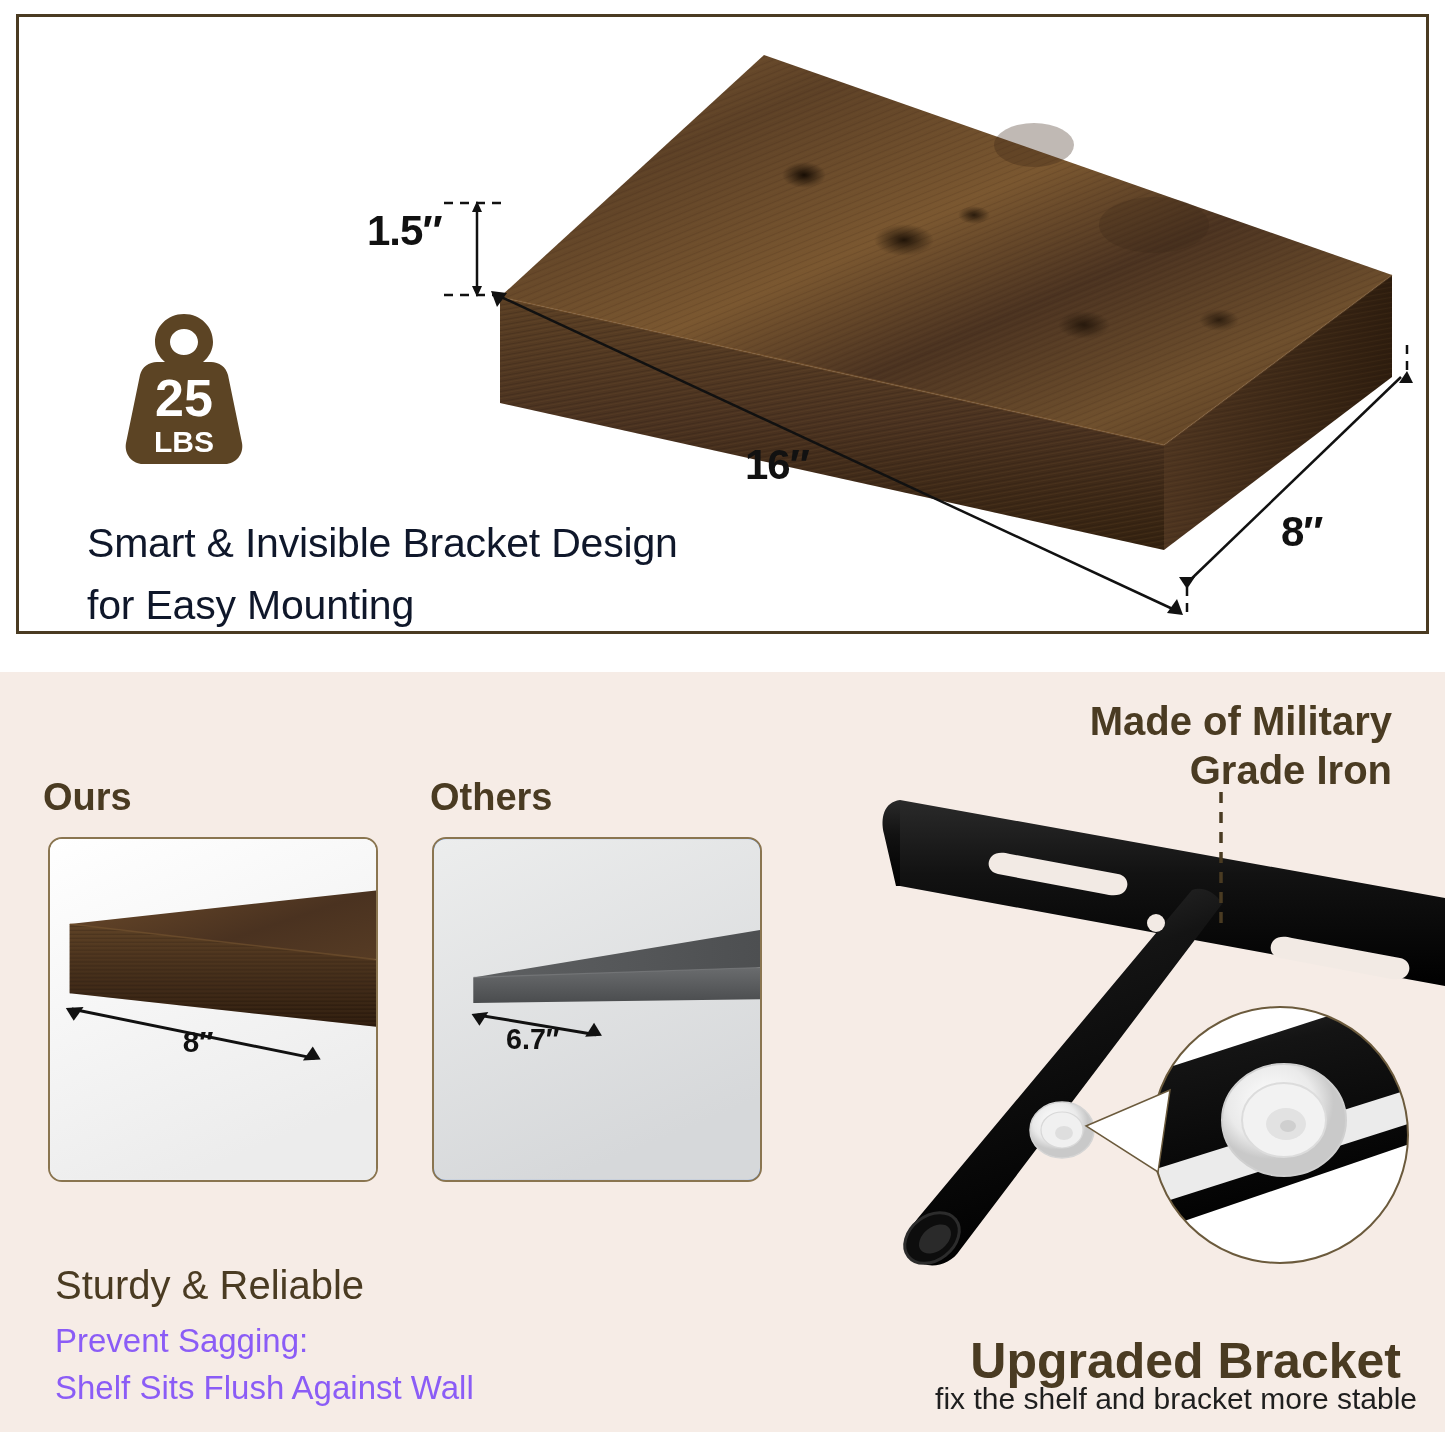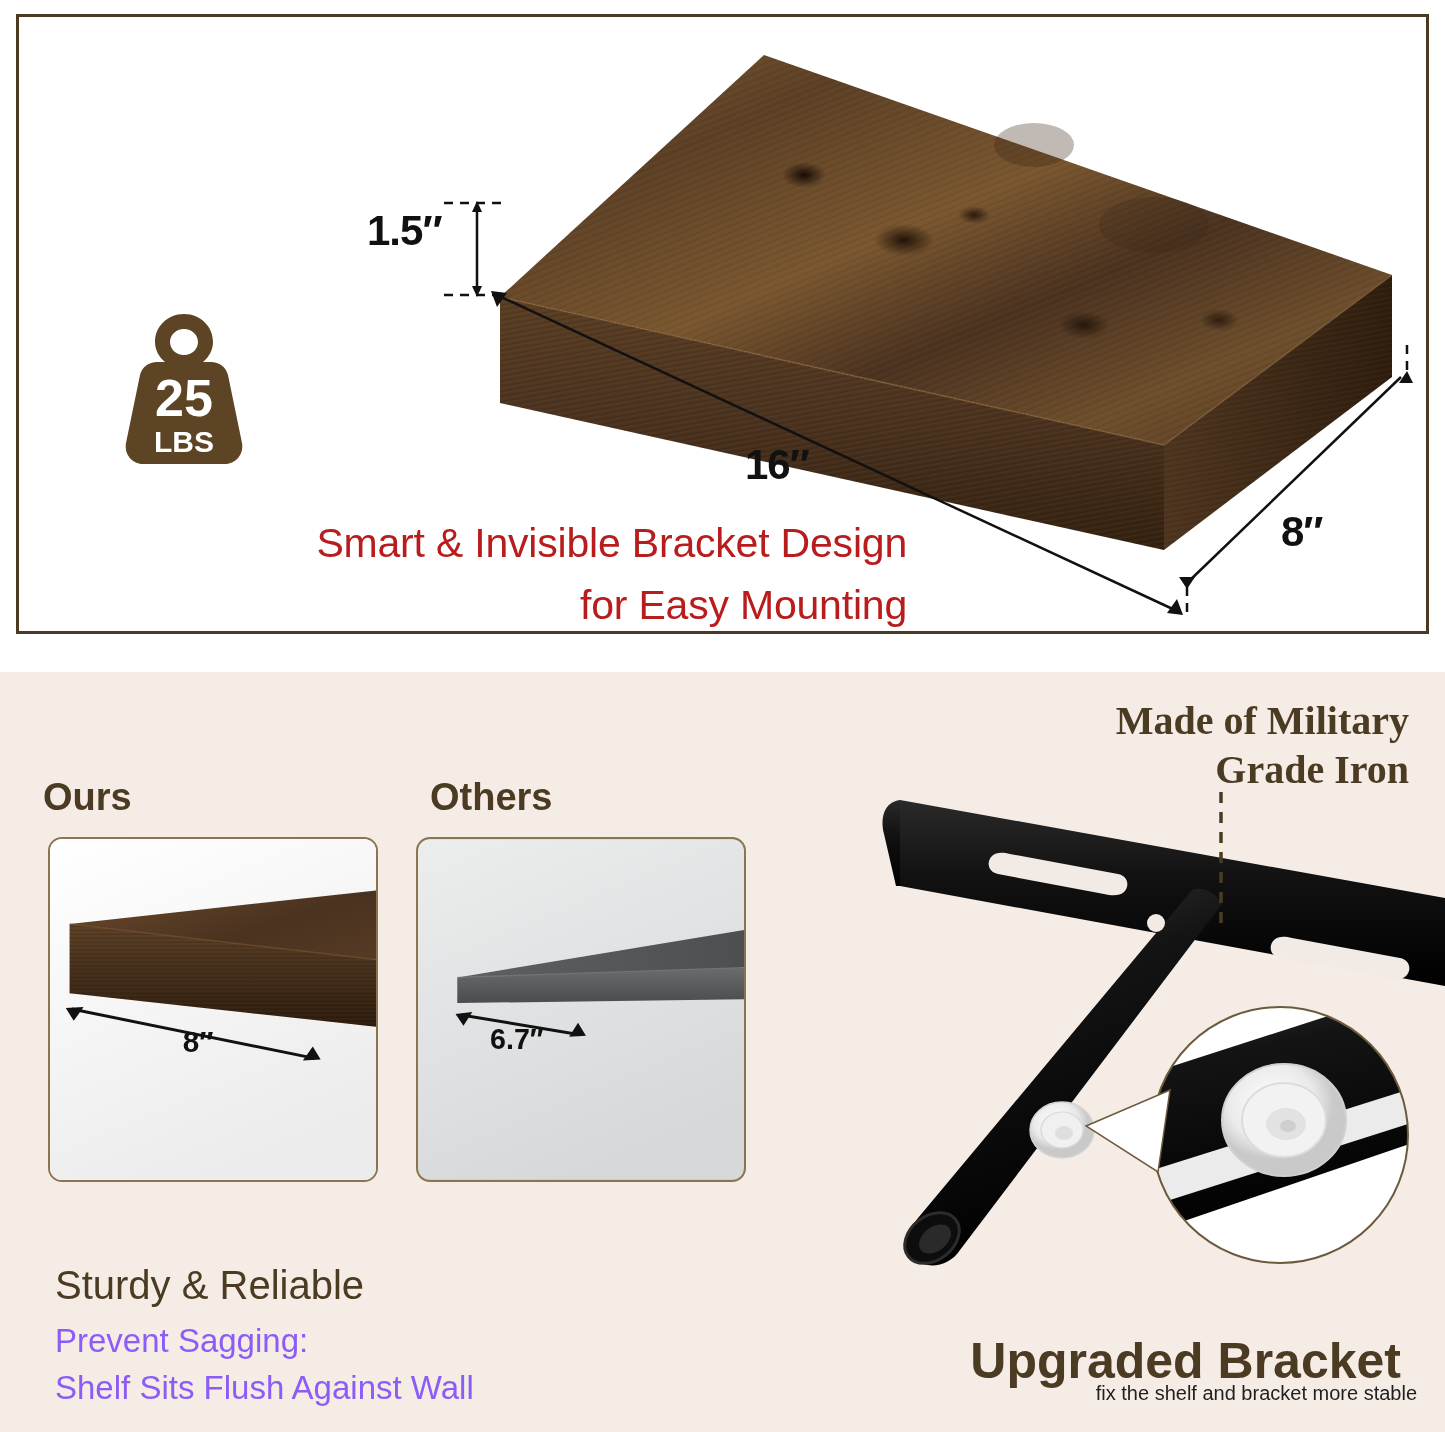--- a/index.html
+++ b/index.html
@@ -9,21 +9,21 @@
 
   
   .top-panel{position:absolute;left:16px;top:14px;width:1413px;height:620px;
              background:#ffffff;border:3px solid #4a3b22;box-sizing:border-box;}
 
   
   .weight-icon{position:absolute;left:105px;top:295px;width:120px;height:160px;}
   .weight-icon svg{display:block;width:120px;height:160px;}
 
   .headline{position:absolute;left:68px;top:495px;width:820px;
-            font-size:41px;line-height:1.52;color:#b91c1c;letter-spacing:-0.2px;text-align:right;}
+            font-size:41px;line-height:1.52;color:#0f172a;letter-spacing:-0.2px;}
 
   
   .shelf3d{position:absolute;left:455px;top:8px;width:960px;height:600px;}
   .shelf3d svg{display:block;width:960px;height:600px;}
 
   .dim{position:absolute;font-weight:bold;color:#111;text-align:center;}
   .dim-15{left:348px;top:190px;font-size:42px;letter-spacing:-1px;}
   .dim-16{left:726px;top:424px;font-size:42px;letter-spacing:-1px;}
   .dim-8{left:1262px;top:491px;font-size:42px;letter-spacing:-1px;}
 
@@ -33,35 +33,35 @@
   
   .bottom-panel{position:absolute;left:0;top:672px;width:1445px;height:760px;background:#f6ece6;}
 
   .cmp-label{position:absolute;font-size:38px;font-weight:bold;color:#4a3b22;}
   .cmp-label-ours{left:43px;top:776px;}
   .cmp-label-others{left:430px;top:776px;}
 
   .cmp-box{position:absolute;top:837px;width:330px;height:345px;
            border:2px solid #8a7550;border-radius:14px;overflow:hidden;box-sizing:border-box;}
   .cmp-box-ours{left:48px;background:#ffffff;}
-  .cmp-box-others{left:416px;background:#4d7c0f;}
+  .cmp-box-others{left:432px;background:#3b82f6;}
   .cmp-box svg{display:block;width:100%;height:100%;}
 
   .sturdy-title{position:absolute;left:55px;top:1263px;font-size:40px;font-weight:normal;color:#4a3b22;}
   .sturdy-sub{position:absolute;left:55px;top:1318px;font-size:33px;line-height:1.42;color:#8b5cf6;}
 
   
-  .military-title{position:absolute;right:36px;top:697px;width:620px;
-                  text-align:right;font-size:40px;font-weight:bold;line-height:1.22;color:#4a3b22;font-family:Liberation Serif, serif;}
+  .military-title{position:absolute;right:53px;top:697px;width:620px;
+                  text-align:right;font-size:40px;font-weight:bold;line-height:1.22;color:#4a3b22;}
 
   .bracket{position:absolute;left:840px;top:790px;width:605px;height:530px;}
   .bracket svg{display:block;width:605px;height:530px;}
 
   .upgraded-title{position:absolute;right:44px;top:1332px;font-size:50px;font-weight:bold;color:#4a3b22;}
-  .upgraded-sub{position:absolute;right:28px;top:1382px;font-size:20px;color:#1f1f1f;}
+  .upgraded-sub{position:absolute;right:28px;top:1382px;font-size:30px;color:#1f1f1f;}
   .blk{display:block;}
 </style>
 </head>
 <body>
 
 <div class="page">
 
   <div class="top-panel">
 
     <div class="weight-icon">

